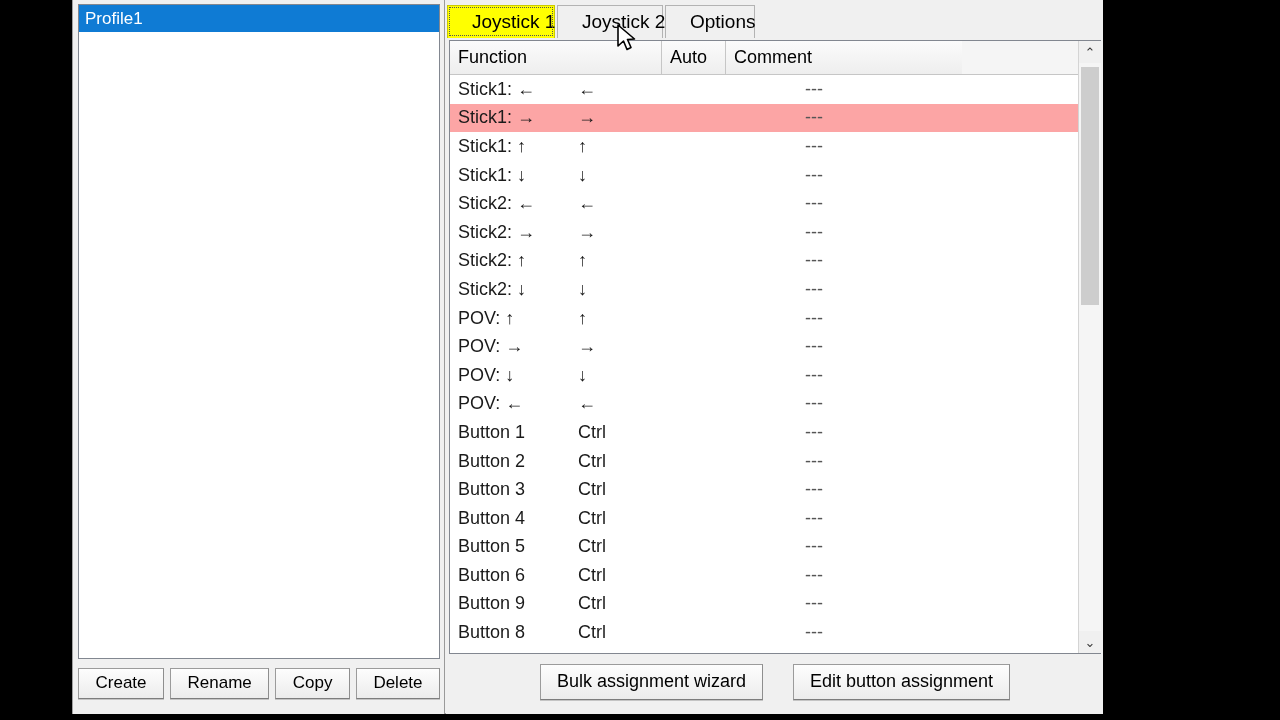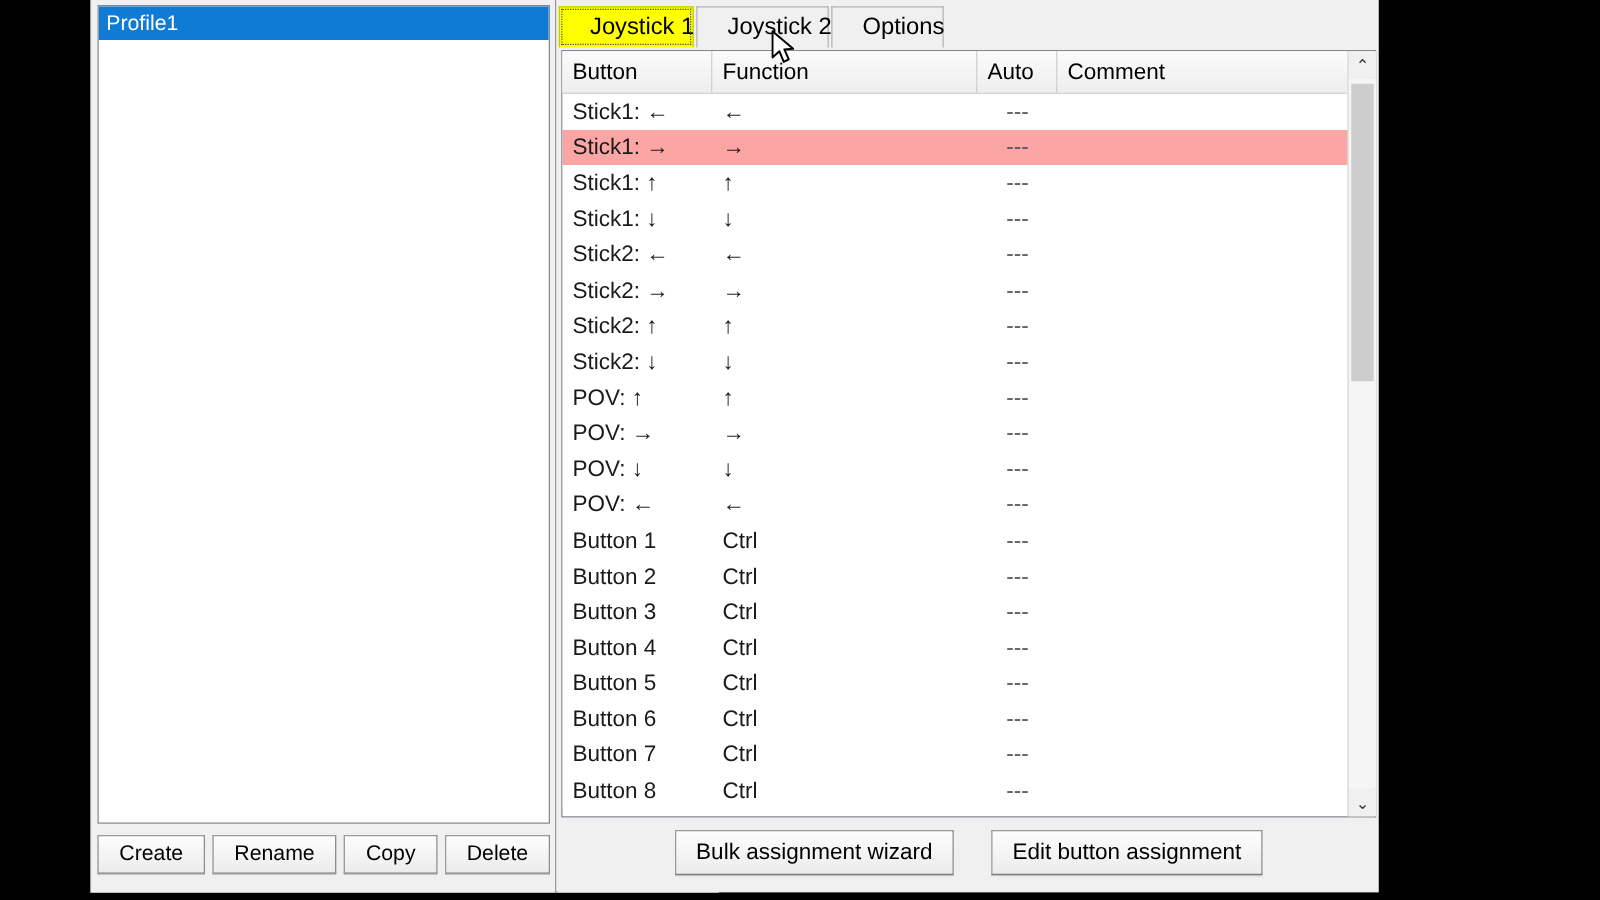--- a/index.html
+++ b/index.html
@@ -250,21 +250,20 @@
 
       <div id="tabstrip">
           <div class="tab active" style="left: 1px; width: 108px;">Joystick 1</div>
           <div class="tab" style="left: 111px; width: 106px;">Joystick 2</div>
           <div class="tab" style="left: 219px; width: 90px;">Options</div>
         </div>
 
       <div id="table-wrap">
 
         <div id="grid-head">
-            <div class="hcell c-button">Button</div>
             <div class="hcell c-function">Function</div>
             <div class="hcell c-auto">Auto</div>
             <div class="hcell c-comment">Comment</div>
           </div>
 
         <div id="grid-body">
             <div class="row">
               <div class="cell c-button">Stick1: ←</div>
               <div class="cell c-function">←</div>
               <div class="cell c-auto">---</div>
@@ -366,21 +365,21 @@
               <div class="cell c-auto">---</div>
               <div class="cell c-comment"></div>
             </div>
             <div class="row">
               <div class="cell c-button">Button 6</div>
               <div class="cell c-function">Ctrl</div>
               <div class="cell c-auto">---</div>
               <div class="cell c-comment"></div>
             </div>
             <div class="row">
-              <div class="cell c-button">Button 7</div>
+              <div class="cell c-button">Button 9</div>
               <div class="cell c-function">Ctrl</div>
               <div class="cell c-auto">---</div>
               <div class="cell c-comment"></div>
             </div>
             <div class="row">
               <div class="cell c-button">Button 8</div>
               <div class="cell c-function">Ctrl</div>
               <div class="cell c-auto">---</div>
               <div class="cell c-comment"></div>
             </div>

